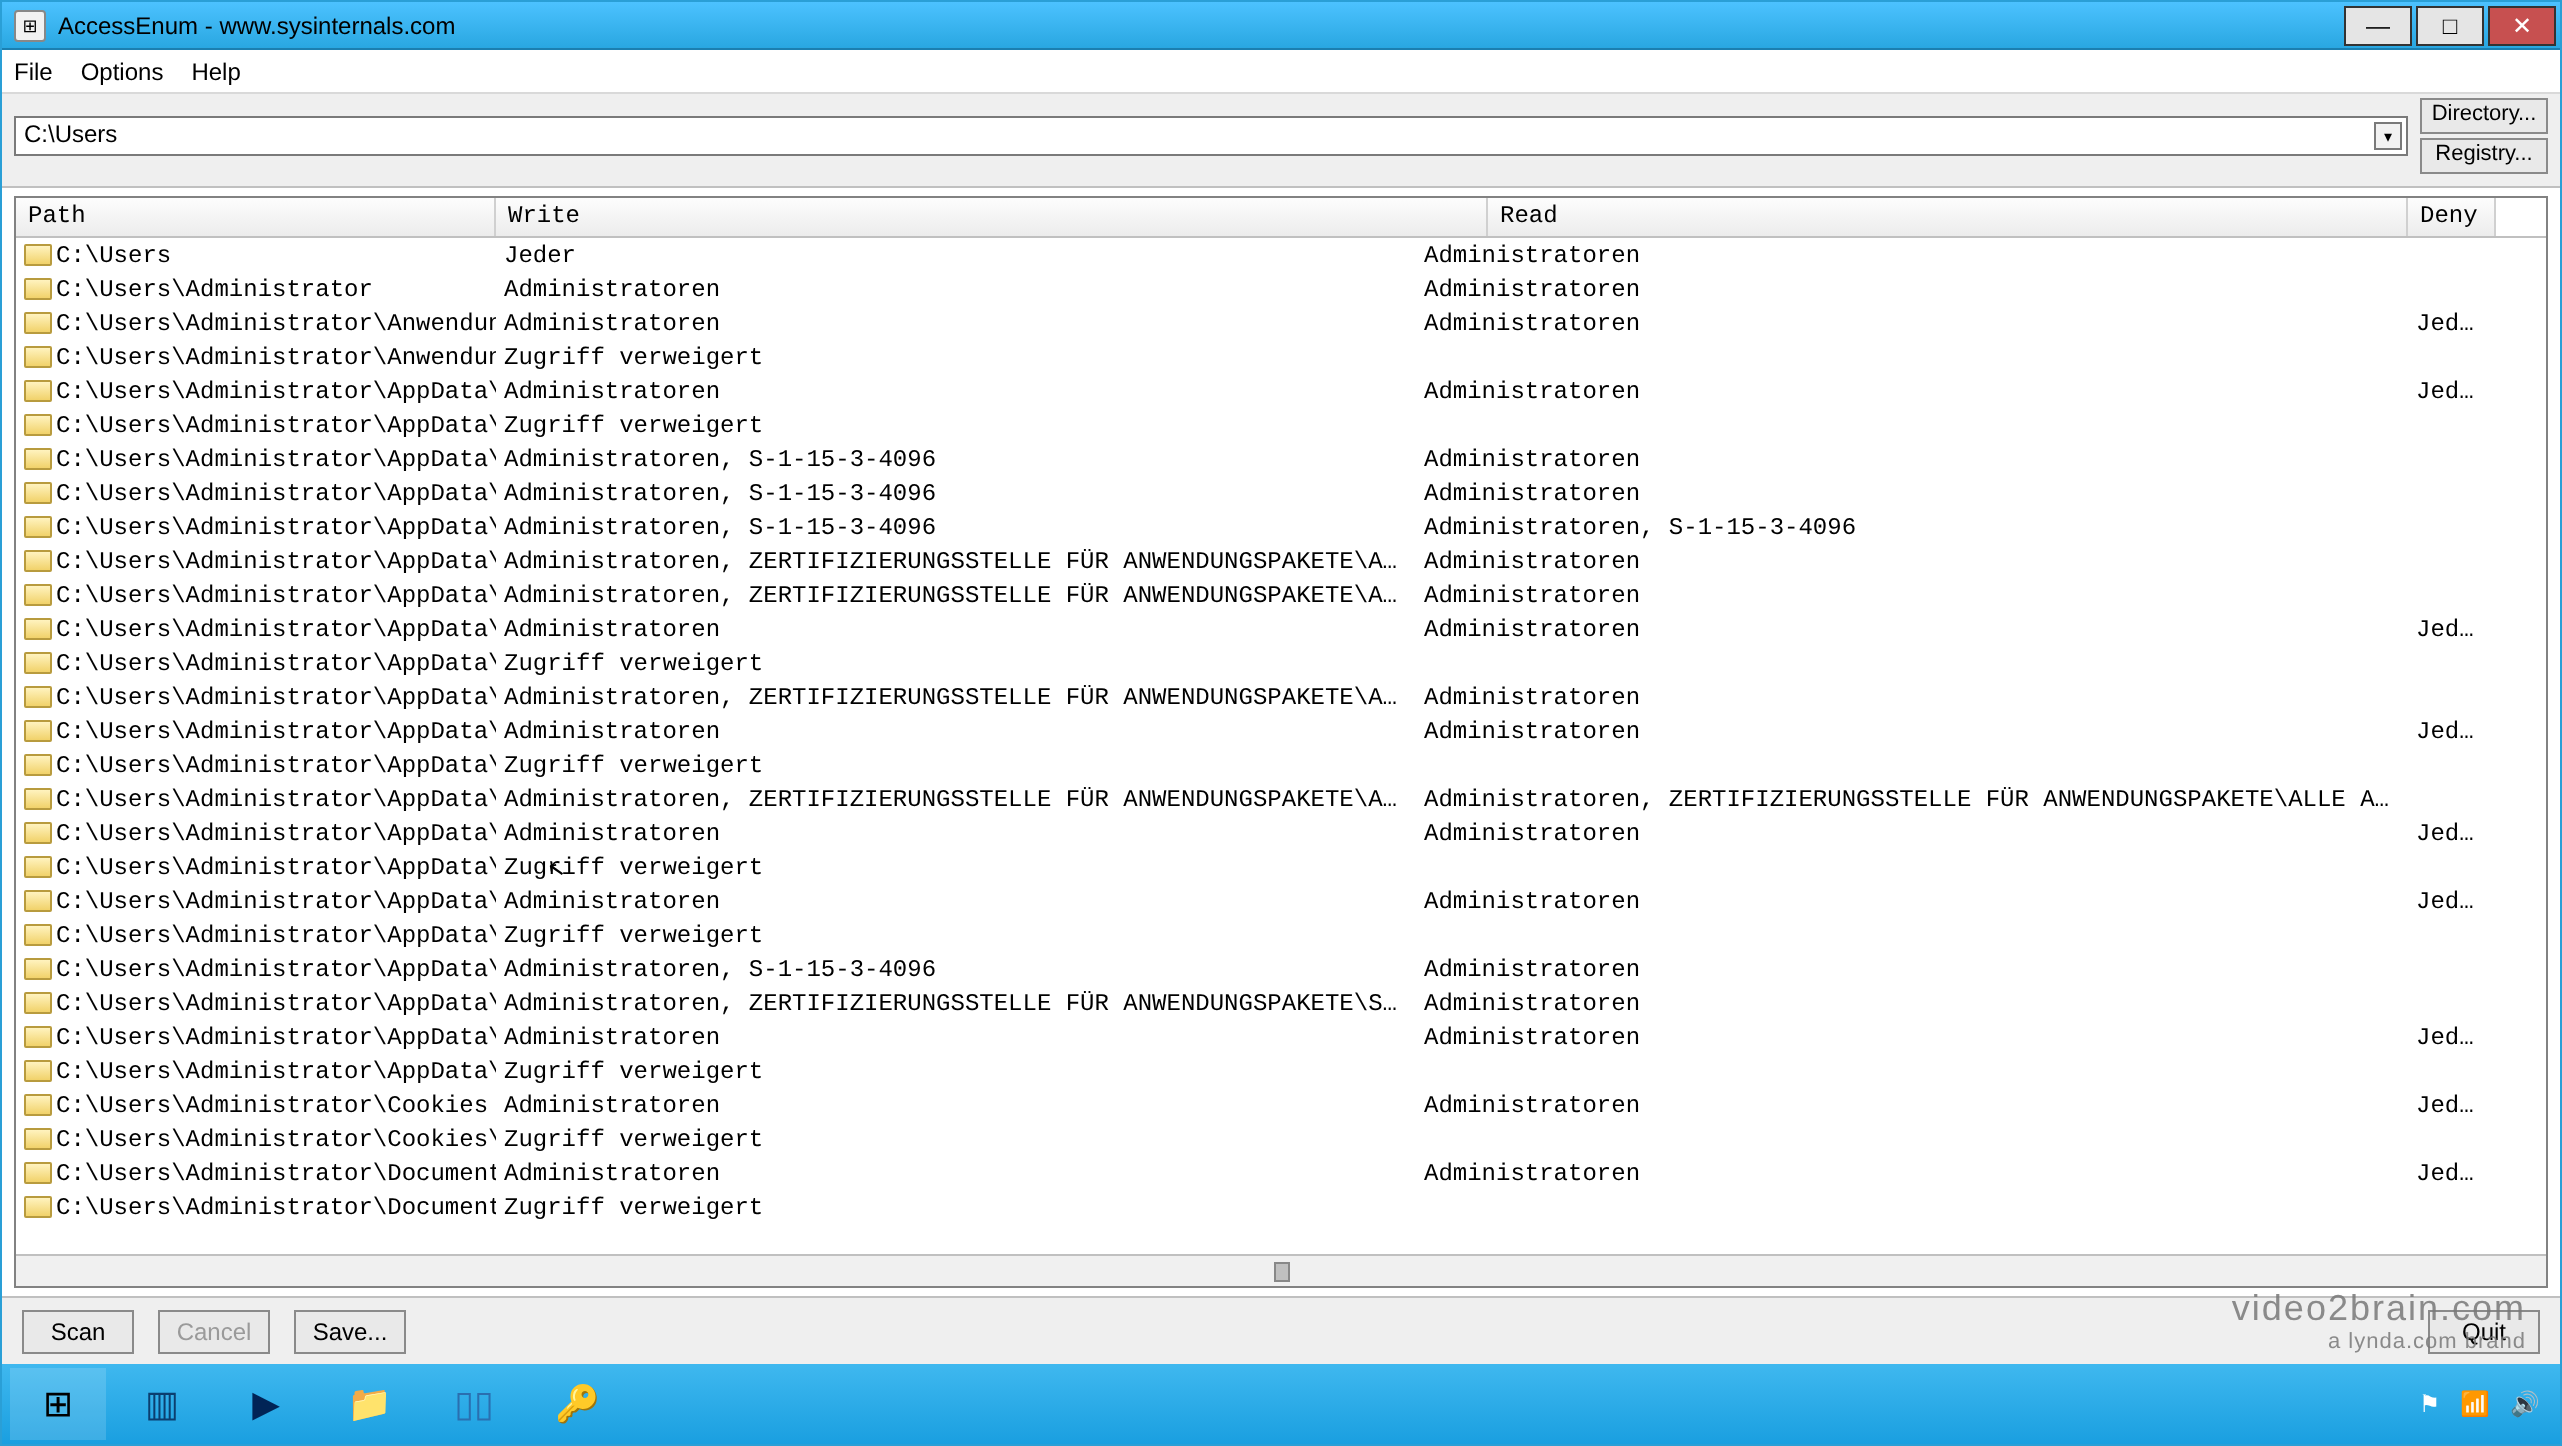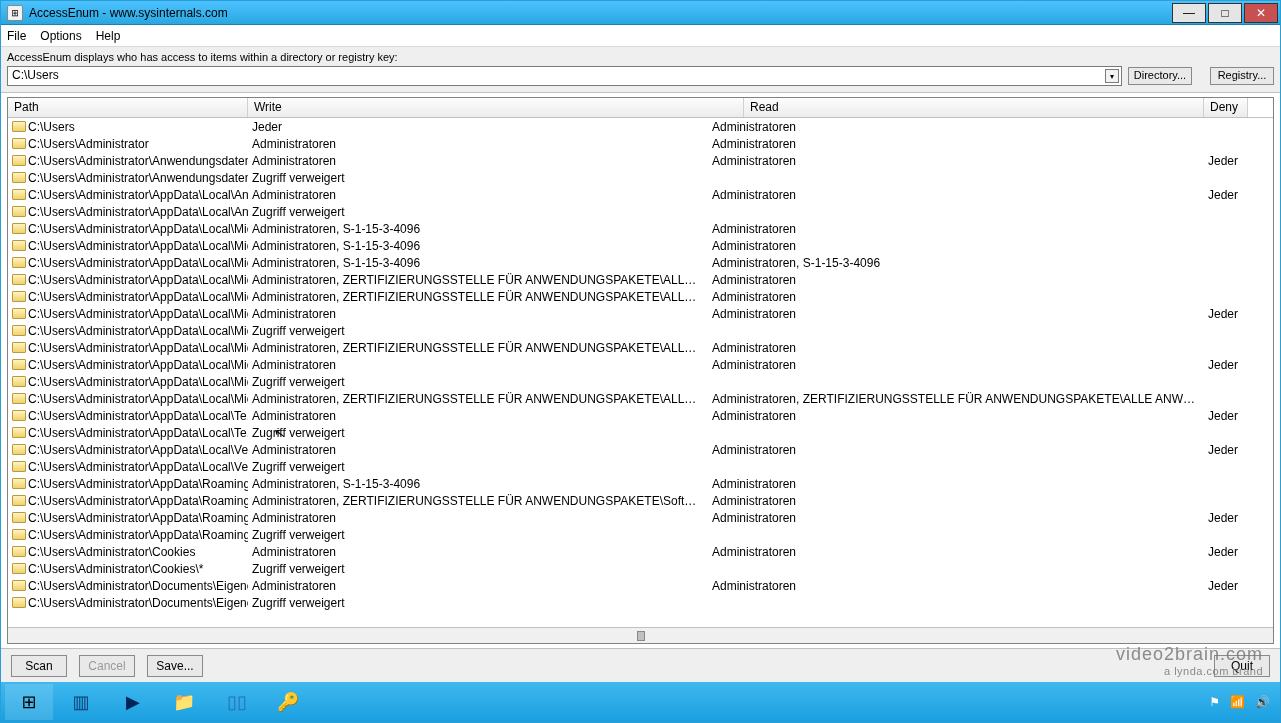--- a/index.html
+++ b/index.html
@@ -15,24 +15,24 @@
   .win-btn.minimize { background:#e5e5e5;}
   
   .menubar { height:22px; display:flex; align-items:center; padding:0 6px; gap:14px; background:#fff; border-bottom:1px solid #d9d9d9;}
   .menu-item { cursor:pointer; }
   
   .desc-area { padding:3px 6px 0 6px; background:#efefef; }
   .desc-text { font-size:11px; }
   .path-row { display:flex; align-items:center; gap:6px; padding:2px 6px 6px 6px; background:#efefef; border-bottom:1px solid #c0c0c0;}
   .path-input { flex:1; height:20px; border:1px solid #7a7a7a; background:#fff; padding:1px 18px 1px 4px; font-size:12px; position:relative;}
   .path-drop { position:absolute; right:2px; top:2px; width:14px; height:14px; border:1px solid #7a7a7a; background:#f2f2f2; display:flex; align-items:center; justify-content:center; font-size:8px; cursor:pointer;}
-  .side-buttons { display:flex; flex-direction:row; gap:18px;}
+  .side-buttons { display:flex; flex-direction:column; gap:2px;}
   .side-btn { height:18px; width:64px; font-size:11px; border:1px solid #8a8a8a; background:#e9e9e9; text-align:center; line-height:15px; cursor:pointer;}
   
-  .list-wrap { flex:1; display:flex; flex-direction:column; margin:4px 6px; border:1px solid #828282; overflow:hidden; position:relative;}
+  .list-wrap { flex:1; display:flex; flex-direction:column; margin:4px 6px; border:1px solid #828282; overflow:hidden; position:relative;font-family:Liberation Mono, monospace;}
   .list-header { display:flex; background:#fff; height:20px; border-bottom:1px solid #c0c0c0; }
   .col { border-right:1px solid #d0d0d0; padding:2px 6px; font-size:12px; background:linear-gradient(#fdfdfd,#ececec); }
   .col.path { width:240px; }
   .col.read { width:460px;}
   .col.write{ width:496px;}
   .col.deny { width:44px; text-align:left;}
   .list-body { flex:1; overflow-y:scroll; overflow-x:hidden; background:#fff; position:relative;}
   .row { display:flex; height:17px; align-items:center; font-size:12px; white-space:nowrap; }
   .cell { overflow:hidden; text-overflow:ellipsis; padding:0 6px 0 4px;}
   .cell.path  { width:240px; display:flex; align-items:center; gap:2px;}
@@ -75,23 +75,20 @@
     <div class="win-btn maximize">□</div>
     <div class="win-btn close">✕</div>
   </div>
 
   <div class="menubar">
     <span class="menu-item">File</span>
     <span class="menu-item">Options</span>
     <span class="menu-item">Help</span>
   </div>
 
-  <div class="desc-area">
-    <span class="desc-text">AccessEnum displays who has access to items within a directory or registry key:</span>
-  </div>
 
   <div class="path-row">
     <div class="path-input" style="position:relative;">
       <span>C:\Users</span>
       <span class="path-drop">▾</span>
     </div>
     <div class="side-buttons">
       <div class="side-btn">Directory...</div>
       <div class="side-btn">Registry...</div>
     </div>

